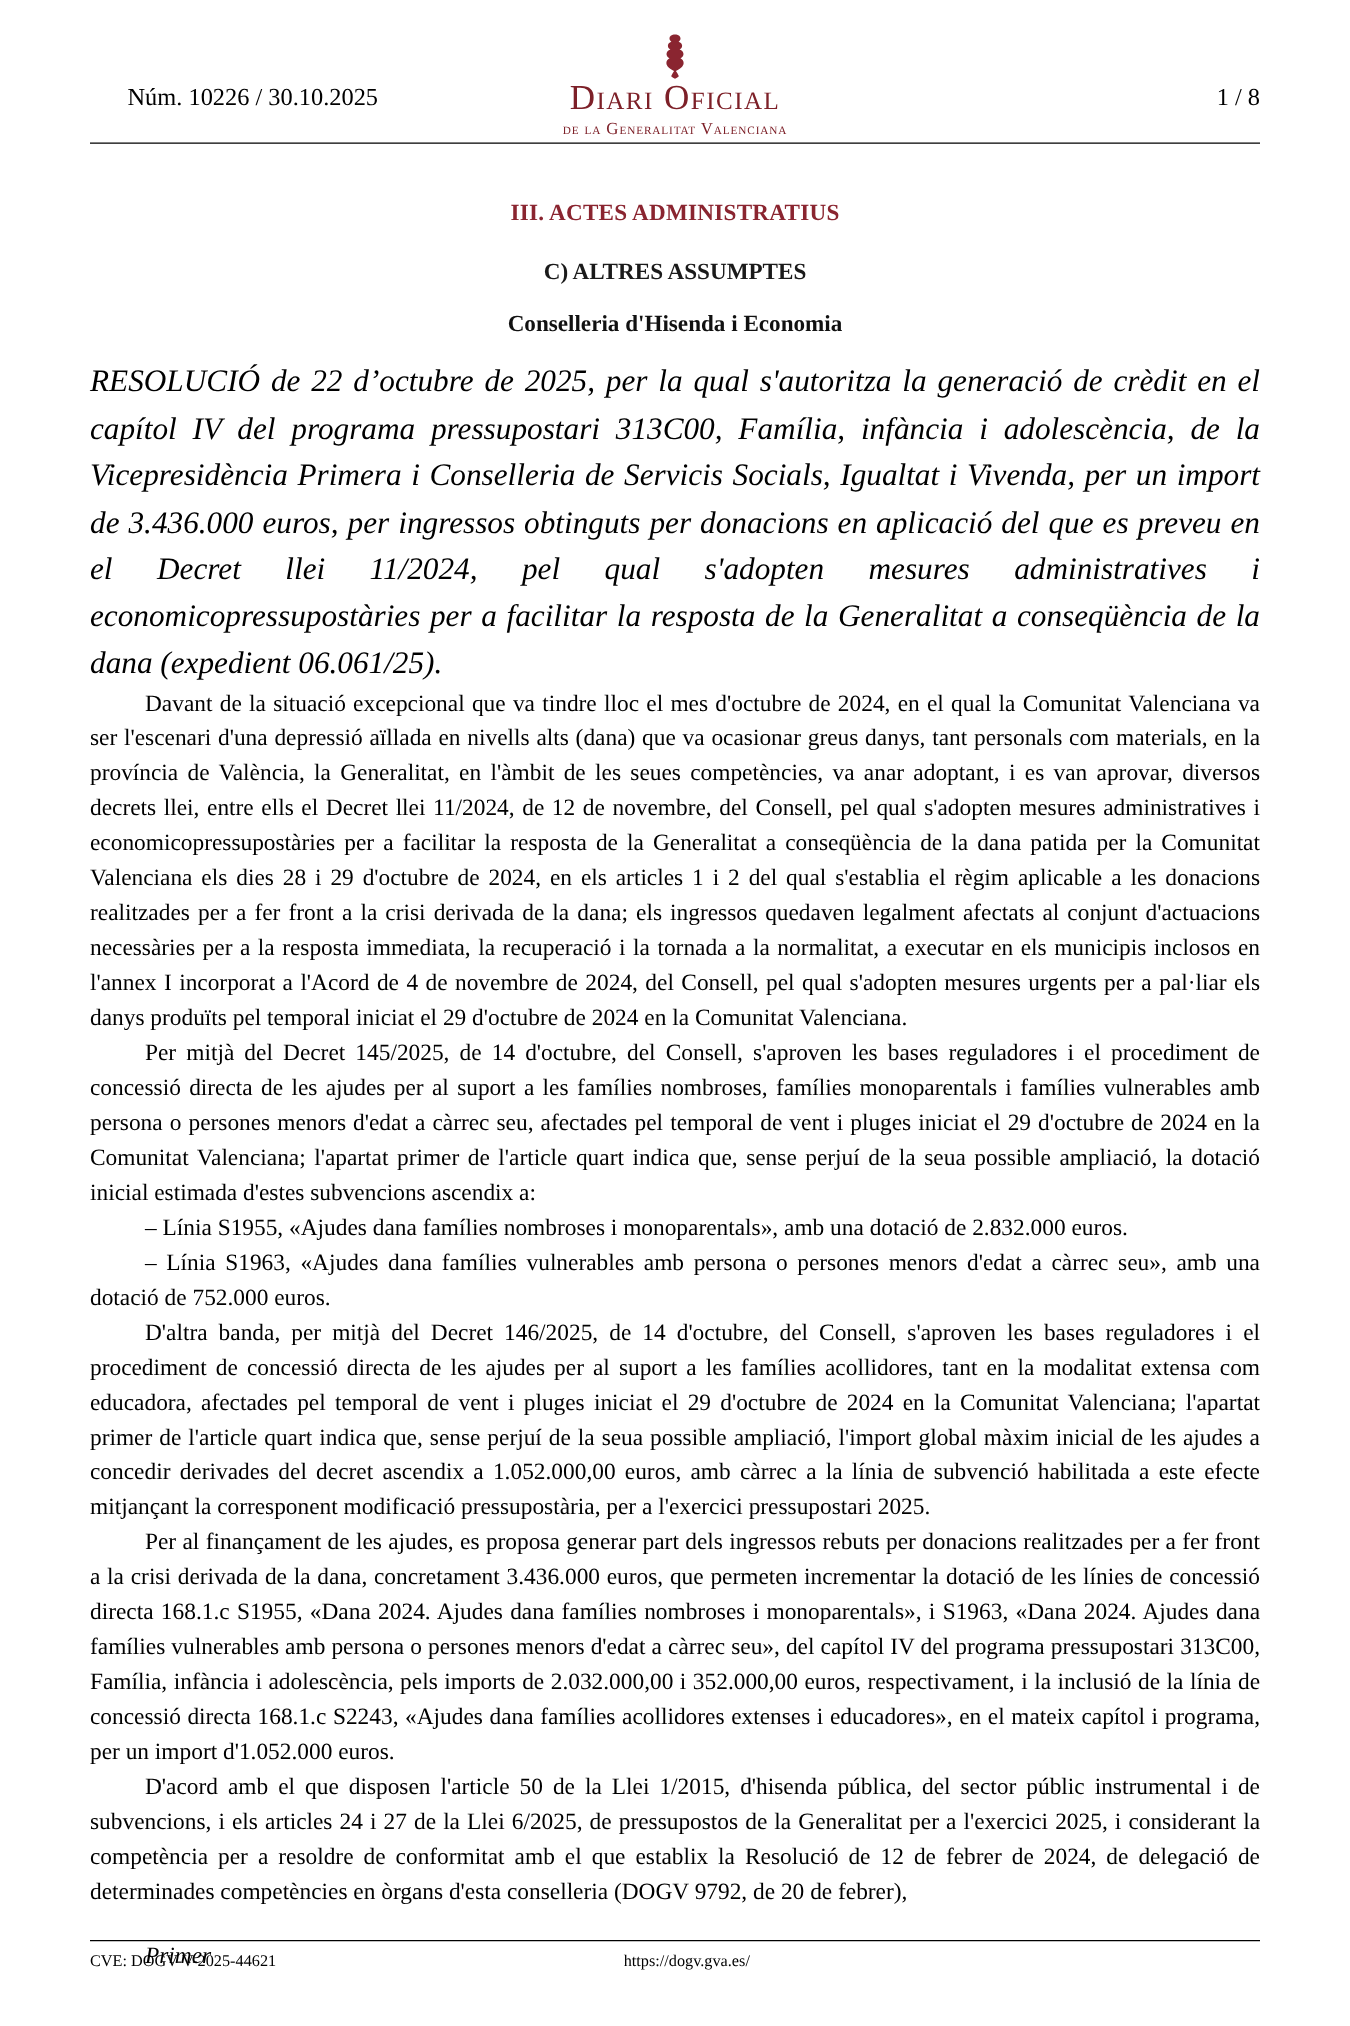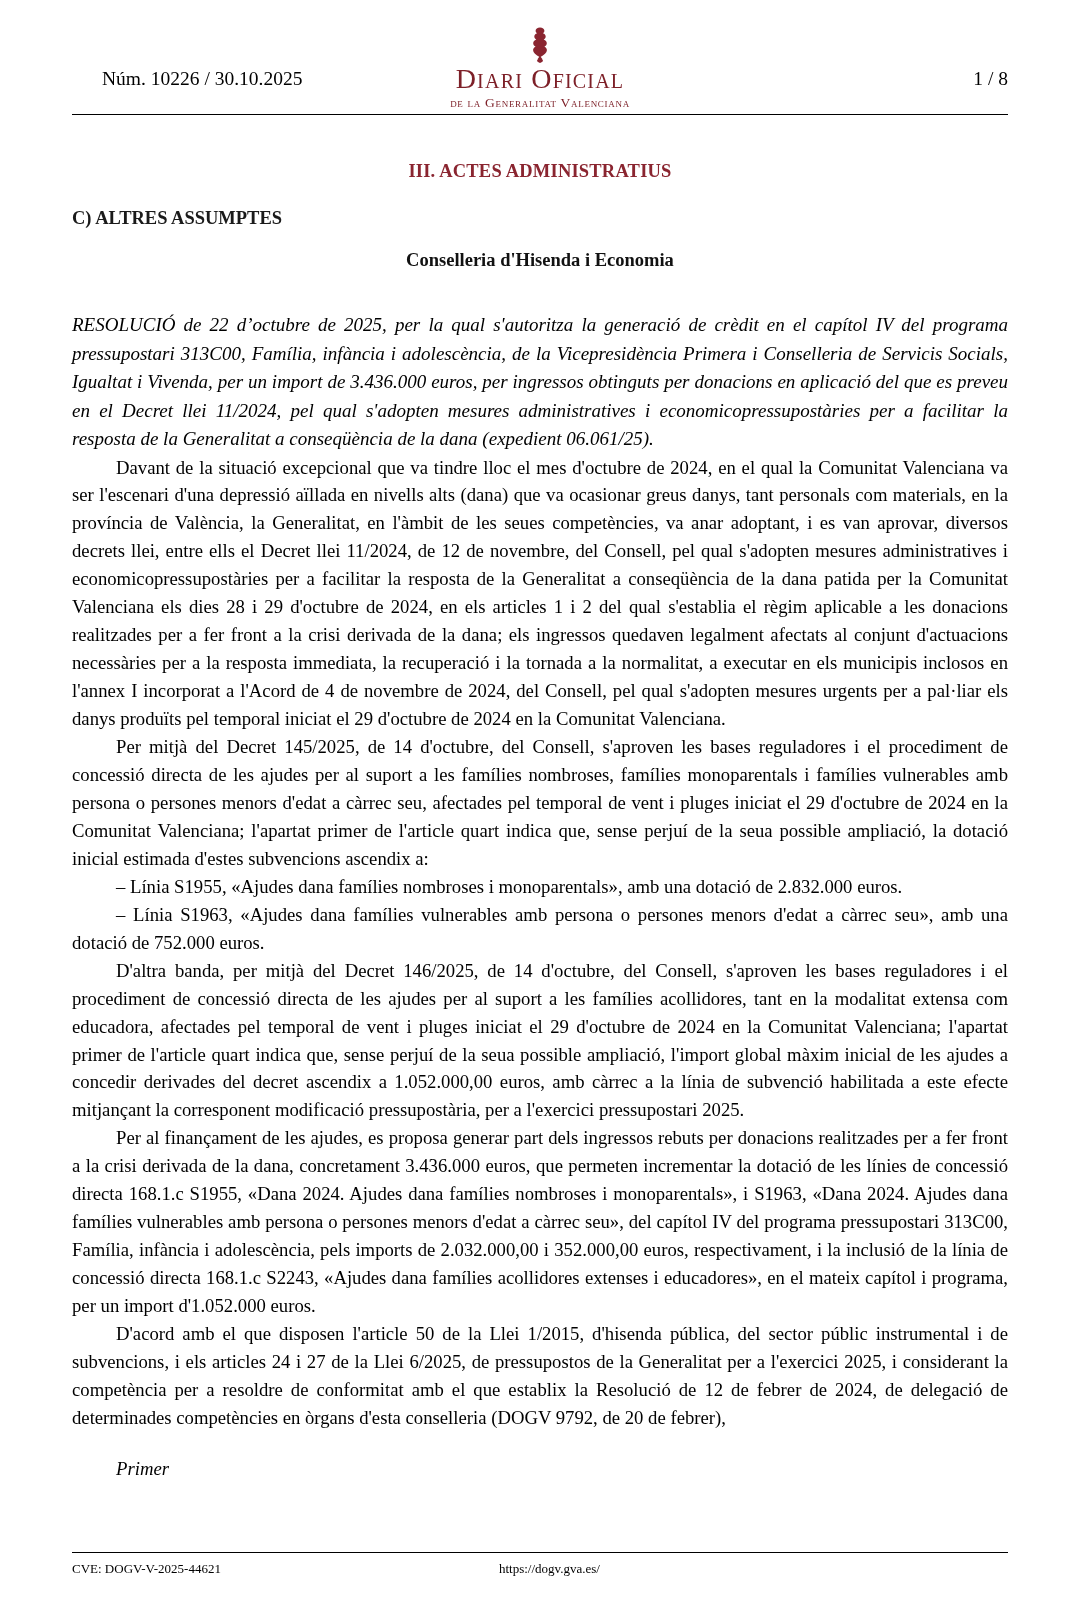--- a/index.html
+++ b/index.html
@@ -78,40 +78,41 @@
   
   .section-title {
     text-align: center;
     color: #8a2530;
     font-weight: bold;
     font-size: 18.5px;
     letter-spacing: 0.2px;
     margin-top: 46px;
   }
   .subsection-title {
+    text-align: center;
     font-weight: bold;
     font-size: 18.5px;
     margin-top: 26px;
     color: #1a1a1a;
   }
   .department-title {
     text-align: center;
     font-weight: bold;
     font-size: 18.5px;
     margin-top: 21px;
     color: #111111;
   }
 
   
   .lead {
     font-style: italic;
-    font-size: 19px;
+    font-size: 25px;
     line-height: 1.50;
     text-align: justify;
-    margin-top: 40px;
+    margin-top: 16px;
   }
   p.body {
     font-size: 18.7px;
     line-height: 1.495;
     text-align: justify;
     margin: 0;
     text-indent: 44px;
   }
   p.body.noindent {
     text-indent: 0;

